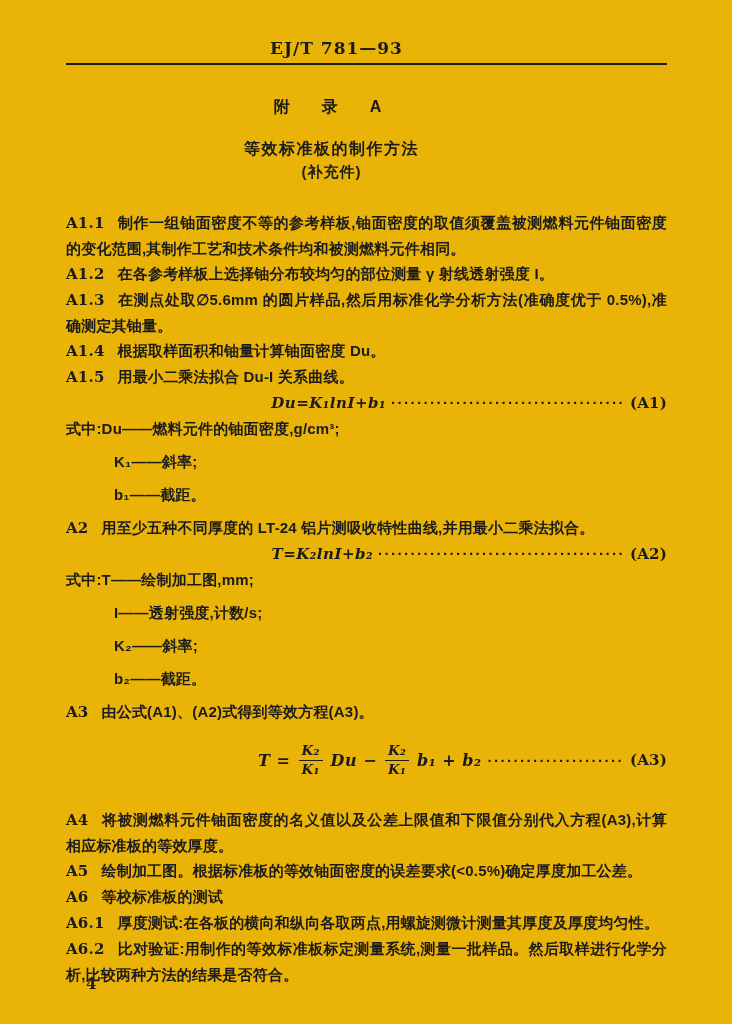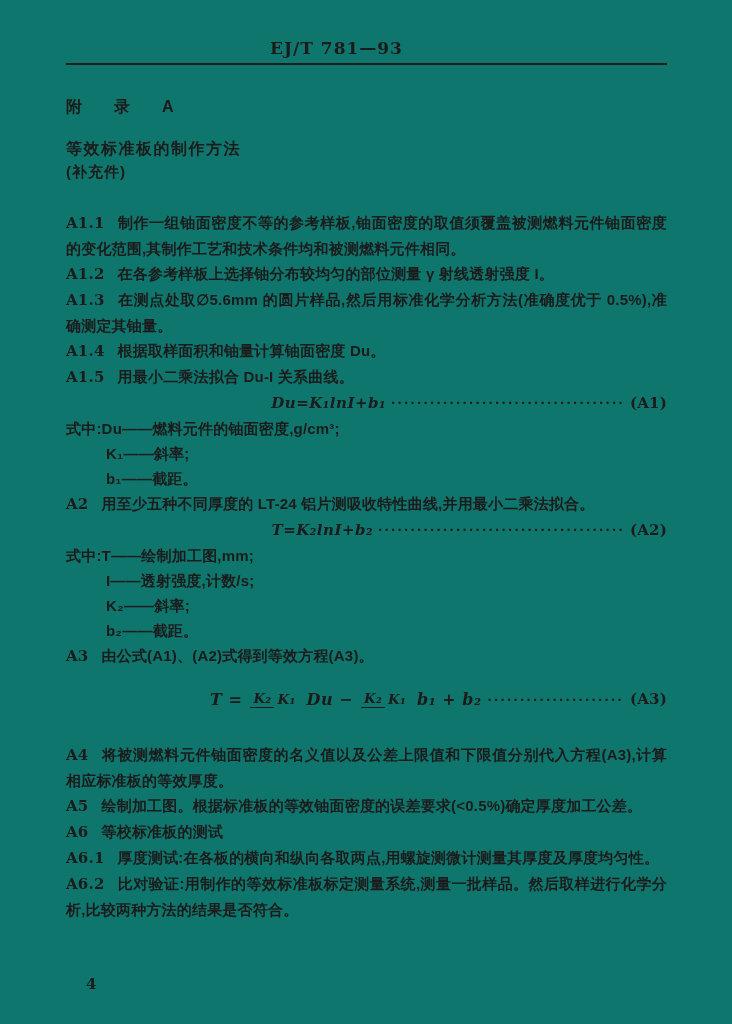--- a/index.html
+++ b/index.html
@@ -1,60 +1,60 @@
 <!DOCTYPE html>
 <html><head>
 <meta charset="utf-8">
 <style>
   html,body{margin:0;padding:0;background:#e9e9e9;}
   .page{
     position:relative;
     width:732px;height:1024px;
-    background:#0f766e;
+    background:#eab308;
     margin:0 auto;
     overflow:hidden;
     font-family:"Liberation Sans",sans-serif;
     color:#1b1b1b;
   }
   .content{position:absolute;left:66px;top:0;width:601px;}
   .std-code{
     margin-top:38px;text-align:center;padding-right:60px;
     font-family:"DejaVu Serif","Liberation Serif",serif;
     font-weight:bold;font-size:17px;letter-spacing:1px;
   }
   .rule{margin-top:5px;border-top:2.5px solid #1d1d1d;height:0;}
-  .title-block{margin-top:32px;text-align:left;padding-right:70px;font-weight:bold;}
+  .title-block{margin-top:32px;text-align:center;padding-right:70px;font-weight:bold;}
   .title-1{font-size:16px;letter-spacing:8px;}
   .title-2{font-size:16px;letter-spacing:1.5px;margin-top:21px;}
   .title-3{font-size:15px;letter-spacing:1px;margin-top:3px;}
   .body{
     margin-top:28px;font-size:15px;line-height:25px;font-weight:600;
     text-align:justify;letter-spacing:0.2px;
   }
   .clause{margin:0;}
   .clause .lbl{margin-right:13px;font-family:"DejaVu Serif","Liberation Serif",serif;font-weight:bold;}
   .where-intro{margin:0;}
-  .where-item{margin:0;padding-left:40px;}
+  .where-item{margin:8px;padding-left:40px;}
   .formula-line{
     display:flex;justify-content:flex-end;align-items:baseline;gap:5px;
     line-height:25px;white-space:nowrap;
   }
   .expr{
     font-family:"DejaVu Serif","Liberation Serif",serif;
     font-style:italic;font-weight:bold;font-size:15px;letter-spacing:0.5px;
   }
   .dots{letter-spacing:1.5px;font-weight:700;overflow:hidden;}
   .flabel{font-family:"DejaVu Serif","Liberation Serif",serif;font-weight:600;font-style:normal;}
   .formula-display{
     display:flex;justify-content:flex-end;align-items:center;gap:6px;
     margin:18px 0 30px 0;white-space:nowrap;
   }
   .formula-display .expr{font-size:16px;}
   .frac{
-    display:inline-flex;flex-direction:row;align-items:center;
+    display:inline-flex;flex-direction:column;align-items:flex-end;
     font-family:"DejaVu Serif","Liberation Serif",serif;
     font-style:italic;font-weight:bold;font-size:13.5px;line-height:1.15;
     vertical-align:middle;margin:0 2px;
   }
   .frac .num{border-bottom:1.6px solid #1b1b1b;padding:0 3px 1px 3px;}
   .frac .den{padding:1px 3px 0 3px;}
   .page-number{
     position:absolute;left:86px;top:975px;
     font-family:"DejaVu Serif","Liberation Serif",serif;
     font-size:15px;font-weight:bold;

